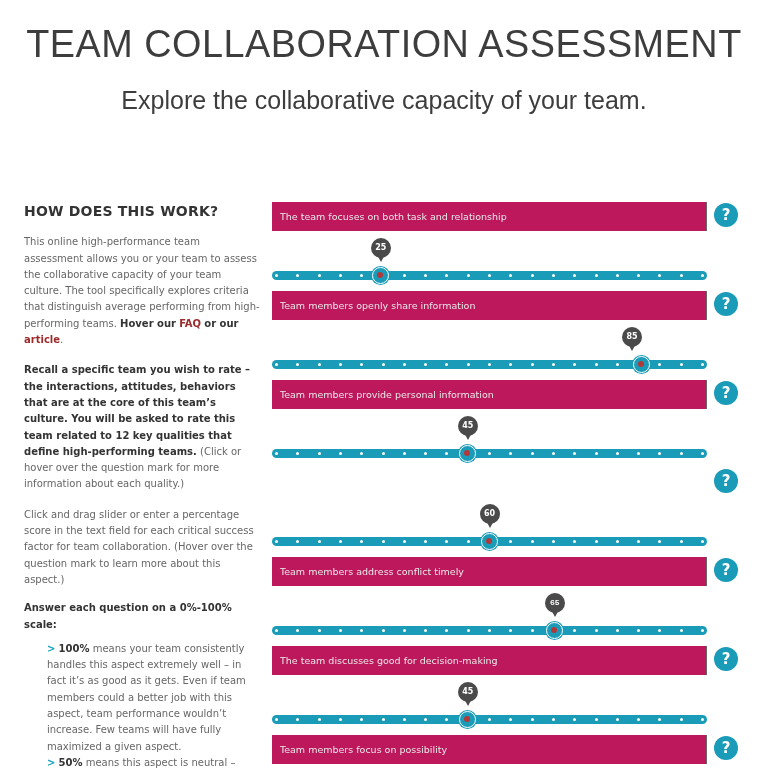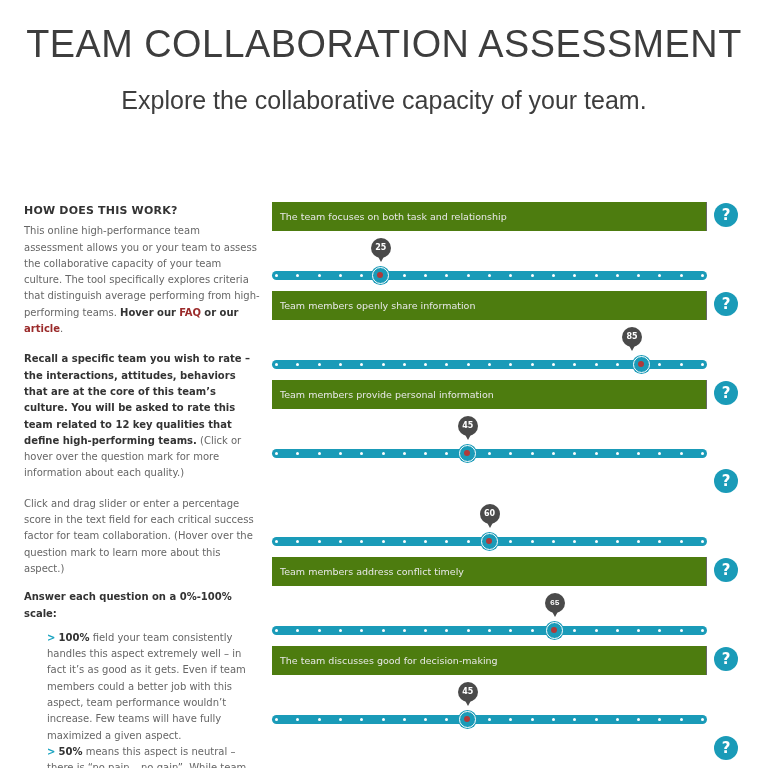--- a/index.html
+++ b/index.html
@@ -16,37 +16,37 @@
     position: absolute; left: 0; top: 86px; width: 768px; text-align: center;
     font-family: "Liberation Sans", sans-serif; font-size: 25px; color: #3d3d3d;
   }
 
   
   .left-col {
     position: absolute; left: 24px; top: 203px; width: 236px;
     font-size: 10px; line-height: 16.3px; color: #666666;
   }
   .left-col h2 {
-    font-size: 11px; font-weight: bold; color: #333333; margin-bottom: 4px; letter-spacing: 0.2px;
+    font-size: 14px; font-weight: bold; color: #333333; margin-bottom: 15px; letter-spacing: 0.2px;
   }
   .left-col p { margin-bottom: 14px; }
   .left-col b { color: #333333; }
   .left-col a { color: #9b2b2b; text-decoration: none; font-weight: bold; }
   .left-col .scale-list { margin-left: 23px; margin-top: -4px; }
   .left-col .scale-list div { margin-bottom: 0; }
   .left-col .arrow { color: #1aa3c0; font-weight: bold; }
   .tight { margin-bottom: 12px !important; }
 
   
   .question {
     position: absolute; left: 272px; width: 480px; height: 89px;
   }
   .q-bar {
     position: absolute; left: 0; top: 0; width: 435px; height: 29px;
-    background: #4d7c0f; color: #e8e8e8;
+    background: #be185d; color: #e8e8e8;
     font-size: 9.5px; line-height: 29px; padding-left: 8px;
     border-right: 1px solid #666;
   }
   .q-help {
     position: absolute; left: 442px; top: 1px; width: 24px; height: 24px; border-radius: 50%;
     background: #1a9bb8; color: #ffffff; font-weight: bold; font-size: 15px;
     text-align: center; line-height: 24px; cursor: pointer;
   }
   .slider {
     position: absolute; left: 0; top: 69px; width: 435px; height: 9px;
@@ -96,21 +96,21 @@
   <p>
     <b>Recall a specific team you wish to rate – the interactions, attitudes, behaviors that are at the core of this team’s culture. You will be asked to rate this team related to 12 key qualities that define high-performing teams.</b>
     <span>(Click or hover over the question mark for more information about each quality.)</span>
   </p>
   <p class="tight">Click and drag slider or enter a percentage score in the text field for each critical success factor for team collaboration. (Hover over the question mark to learn more about this aspect.)</p>
   <p class="tight"><b>Answer each question on a 0%-100% scale:</b></p>
   <div class="scale-list">
     <div>
       <span class="arrow">&gt;</span>
       <b>100%</b>
-      <span>field your team consistently handles this aspect extremely well – in fact it’s as good as it gets. Even if team members could a better job with this aspect, team performance wouldn’t increase. Few teams will have fully maximized a given aspect.</span>
+      <span>means your team consistently handles this aspect extremely well – in fact it’s as good as it gets. Even if team members could a better job with this aspect, team performance wouldn’t increase. Few teams will have fully maximized a given aspect.</span>
     </div>
     <div>
       <span class="arrow">&gt;</span>
       <b>50%</b>
       <span>means this aspect is neutral – there is “no pain – no gain”. While team behaviors don’t harm the team, your team doesn’t utilize the opportunity that comes from this aspect.</span>
     </div>
 
   </div>
 </div>
 
@@ -300,16 +300,17 @@
         <div class="dot" style="left: 24.3px;"></div>
         <div class="dot" style="left: 3px;"></div>
       <div class="handle" style="left: 195.75px;"></div>
       <div class="pin" style="left: 195.75px;">
         <div class="pin-body">45</div>
         <div class="pin-tip"></div>
       </div>
     </div>
   </div>
     <div class="question" style="top: 735px;">
+    <div class="q-bar">Team members focus on possibility</div>
     <div class="q-help">?</div>
 
   </div>
   </div>
 
 </body></html>

